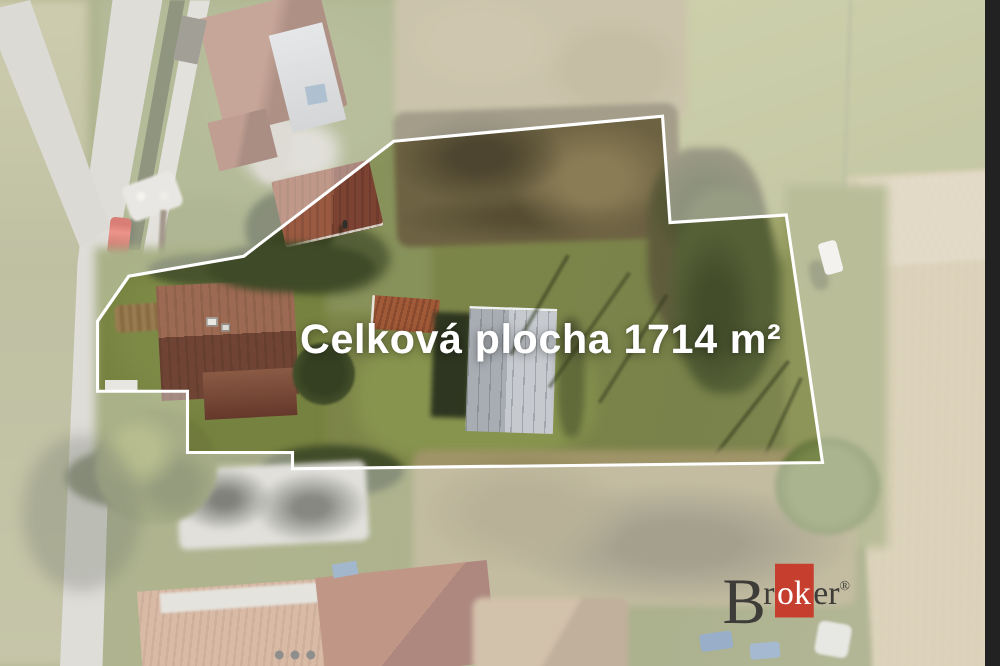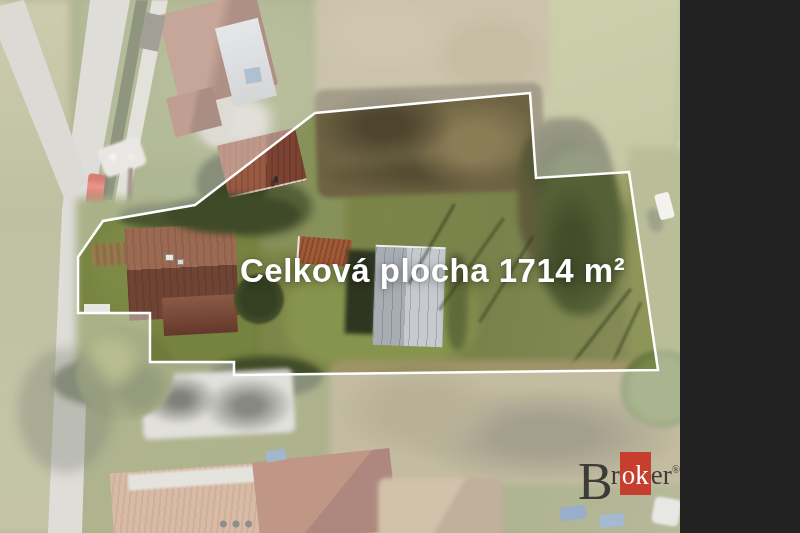--- a/index.html
+++ b/index.html
@@ -1,16 +1,16 @@
 <!DOCTYPE html>
 <html><head>
 <meta charset="utf-8">
 <style>
   html,body{margin:0;padding:0;background:#222;}
-  .stage{position:relative;width:680px;height:533px;overflow:hidden;
+  .stage{position:relative;width:788px;height:533px;overflow:hidden;
          font-family:"Liberation Sans",sans-serif;background:#7c8548;}
   .stage *{position:absolute;box-sizing:border-box;}
   
   .base{inset:0;background:linear-gradient(100deg,#81894e 0%,#7c8548 45%,#79824a 70%,#8a8f5c 100%);}
   .blur1{filter:blur(1px);} .blur2{filter:blur(2px);} .blur3{filter:blur(3px);}
   .blur4{filter:blur(4px);} .blur6{filter:blur(6px);}
   .left-verge{left:-10px;top:0;width:80px;height:533px;background:linear-gradient(180deg,#b0ad7e,#989a6a 40%,#a3a274);}
   .village-lawn{left:80px;top:0;width:265px;height:250px;
     background:radial-gradient(closest-side at 60% 30%,#8d9760 0 60%,transparent),
                radial-gradient(closest-side at 30% 80%,#7f8a52 0 70%,transparent),#87915a;}

